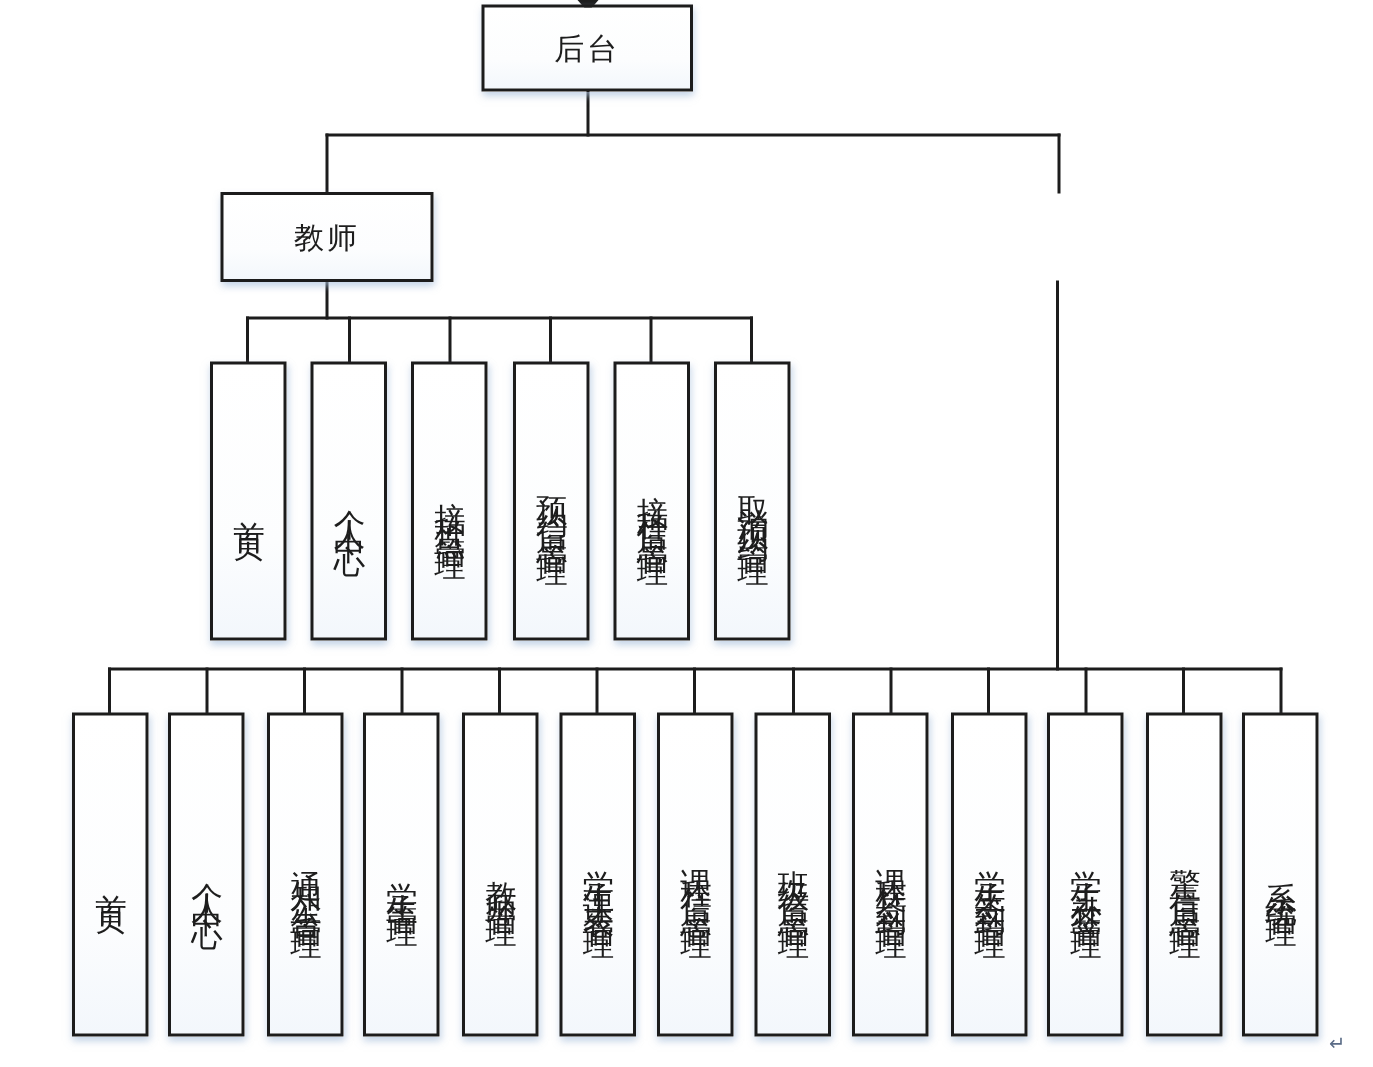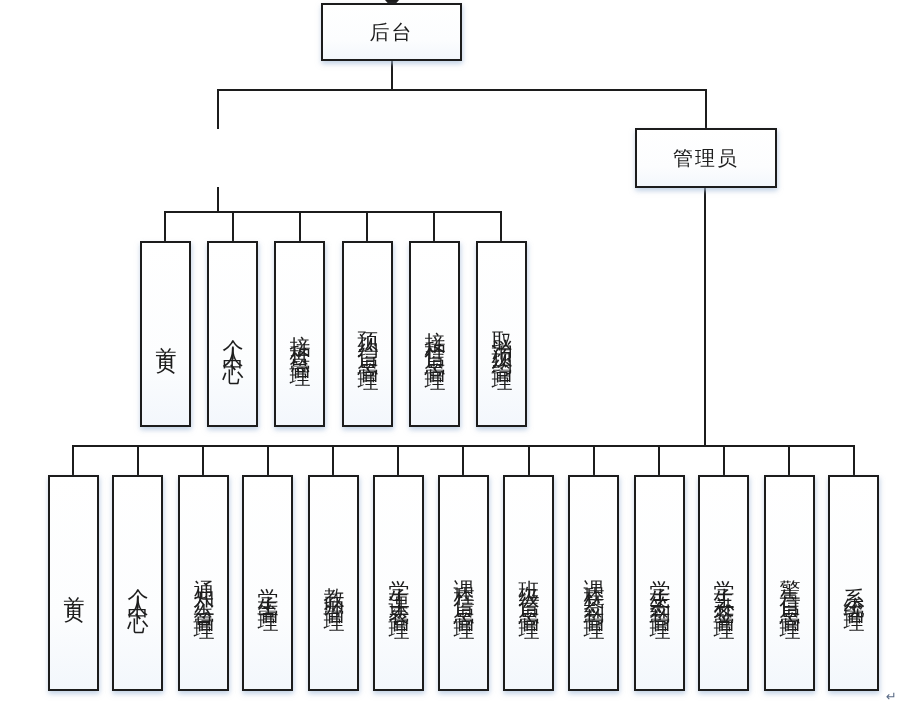--- a/index.html
+++ b/index.html
@@ -66,22 +66,22 @@
   <div class="line" style="left:593px;top:445px;width:2px;height:31px;"></div>
   <div class="line" style="left:658px;top:445px;width:2px;height:31px;"></div>
   <div class="line" style="left:723px;top:445px;width:2px;height:31px;"></div>
   <div class="line" style="left:788px;top:445px;width:2px;height:31px;"></div>
   <div class="line" style="left:853px;top:445px;width:2px;height:31px;"></div>
 
   <div class="box hbox" style="left:321px;top:3px;width:141px;height:58px;">
     <span>后台</span>
   </div>
 
-  <div class="box hbox" style="left:635px;top:128px;">
-    <span>管理员</span>
+  <div class="box hbox" style="left:147px;top:128px;">
+    <span>教师</span>
   </div>
 
   <div class="box vbox" style="left:140px;top:241px;height:186px;">
     <span class="vtext">首页</span>
   </div>
   <div class="box vbox" style="left:207px;top:241px;height:186px;">
     <span class="vtext">个人中心</span>
   </div>
   <div class="box vbox" style="left:274px;top:241px;height:186px;">
     <span class="vtext">接种点管理</span>

